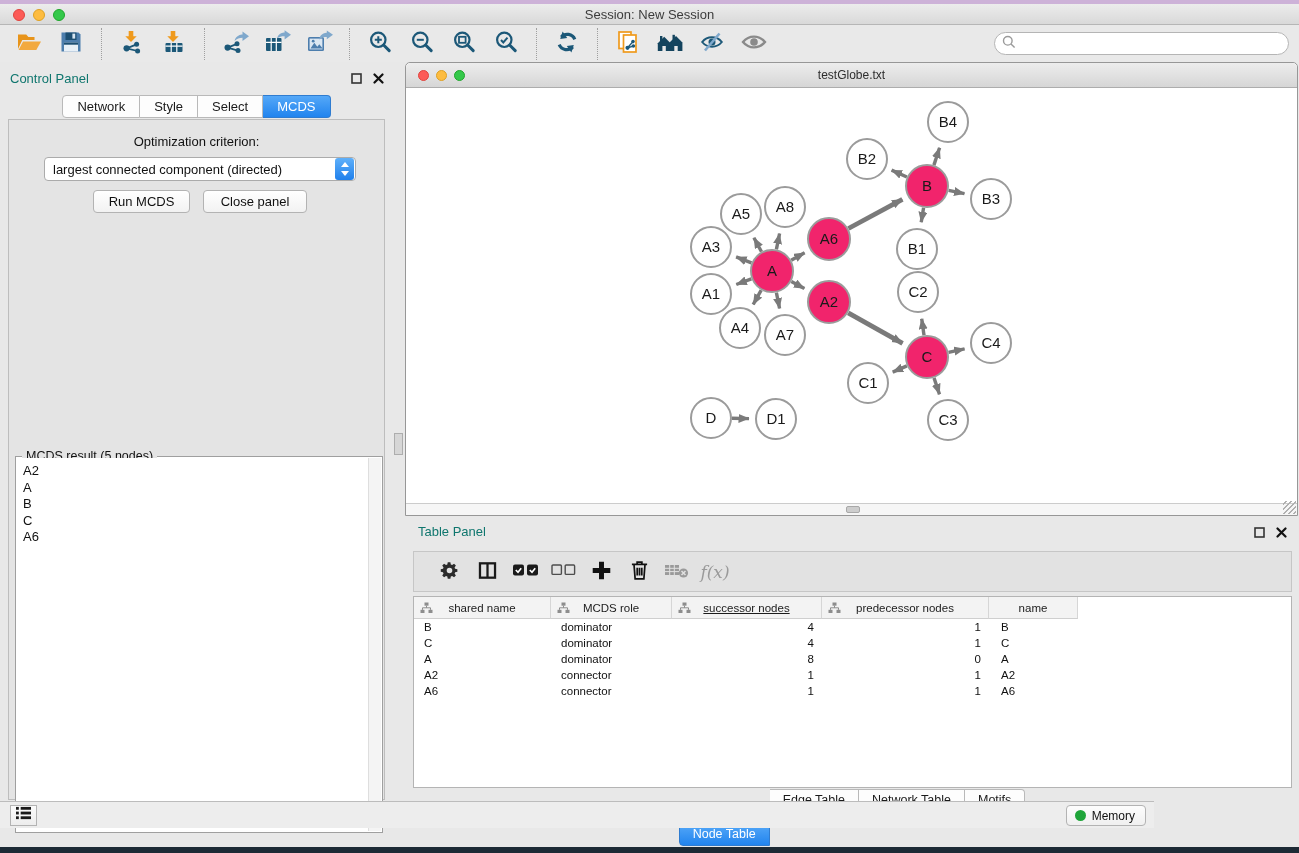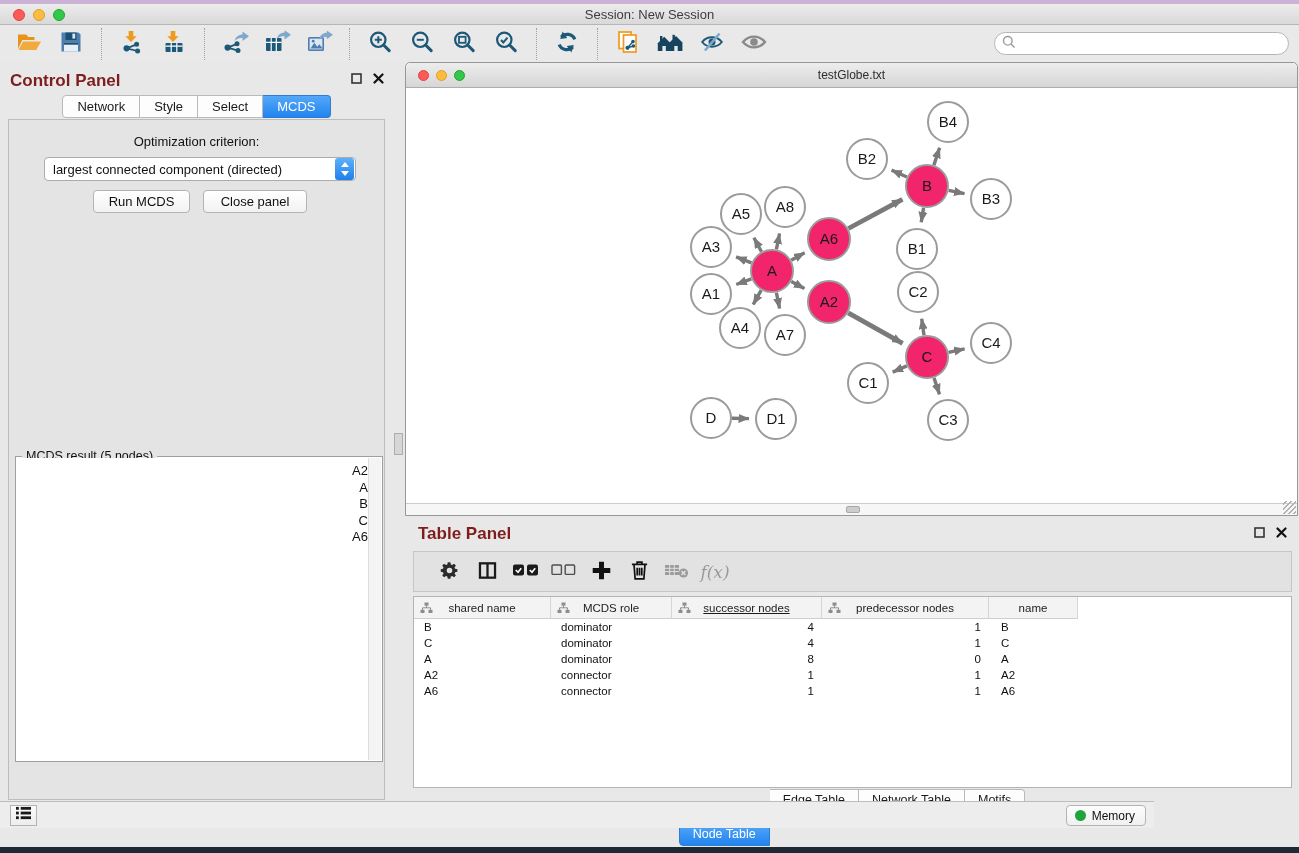--- a/index.html
+++ b/index.html
@@ -24,21 +24,21 @@
     display:flex; align-items:center; padding-left:8px; }
   .tb-btn { width:42px; height:34px; display:flex; align-items:center; justify-content:center;
     background:transparent; border:none; cursor:pointer; }
   .tb-sep { width:1px; height:32px; border-left:1px dotted #9f9f9f; margin:0 9px; }
   #search-box { position:absolute; right:10px; top:7px; width:295px; height:23px; background:#fff;
     border:1px solid #b5b5b5; border-radius:12px; display:flex; align-items:center; padding-left:7px; }
   #search-box input { border:none; outline:none; flex:1; height:19px; font-size:12px; background:transparent; margin-left:4px; }
 
   
   #control-panel { position:absolute; left:0; top:62px; width:393px; height:758px; background:#e8e8e8; }
-  .panel-title { position:absolute; left:10px; top:9px; font-size:17px; color:#7f1d1d;font-weight:bold; }
+  .panel-title { position:absolute; left:10px; top:9px; font-size:13px; color:#0f766e; }
   .panel-icons { position:absolute; right:8px; top:10px; display:flex; gap:9px; align-items:center; }
   .panel-icon { width:13px; height:13px; display:flex; align-items:center; justify-content:center; cursor:pointer; }
 
   #cp-tabs { position:absolute; left:0; right:0; top:33px; height:23px; display:flex; justify-content:center; }
   .cp-tab { height:23px; line-height:21px; padding:0 14px; font-size:13px; background:#fdfdfd;
     border:1px solid #b9b9b9; border-left:none; color:#1a1a1a; cursor:pointer; }
   .cp-tab:first-child { border-left:1px solid #b9b9b9; border-radius:4px 0 0 4px; }
   .cp-tab:last-child { border-radius:0 4px 4px 0; }
   .cp-tab.active { background:linear-gradient(#55a8f8,#2184ee); border-color:#2f7cd0; color:#fff; }
 
@@ -53,22 +53,22 @@
   .stepper .up, .stepper .dn { position:absolute; left:50%; transform:translateX(-50%);
     width:0; height:0; border-left:4px solid transparent; border-right:4px solid transparent; }
   .stepper .up { top:4px; border-bottom:5px solid #fff; }
   .stepper .dn { bottom:4px; border-top:5px solid #fff; }
   .cp-btn { position:absolute; top:70px; height:23px; background:linear-gradient(#ffffff,#f2f2f2);
     border:1px solid #b3b3b3; border-radius:4px; font-size:13px; color:#111;
     font-family:"Liberation Sans",sans-serif; cursor:pointer; }
   #run-btn { left:84px; width:97px; }
   #closepanel-btn { left:194px; width:104px; }
 
-  #mcds-groupbox { position:absolute; left:6px; top:336px; width:368px; height:306px;
-    border:1px solid #9f9f9f; background:#fff;text-align:right; }
+  #mcds-groupbox { position:absolute; left:6px; top:336px; width:368px; height:377px;
+    border:1px solid #9f9f9f; background:#fff; }
   #mcds-legend { position:absolute; left:6px; top:-8px; background:#e4e4e4; padding:0 4px;
     font-size:12.5px; color:#111; }
   #mcds-list { position:absolute; inset:1px 14px 1px 1px; background:#fff; padding:5px 0 0 6px; }
   .mcds-item { font-size:13px; line-height:16.5px; color:#111; }
   #mcds-scroll { position:absolute; top:1px; right:1px; bottom:1px; width:13px; background:#f4f4f4;
     border-left:1px solid #dedede; }
 
   
   #v-divider { position:absolute; left:393px; top:62px; width:12px; height:758px; background:#e8e8e8; }
   #v-divider .grip { position:absolute; left:1px; top:371px; width:9px; height:22px;

